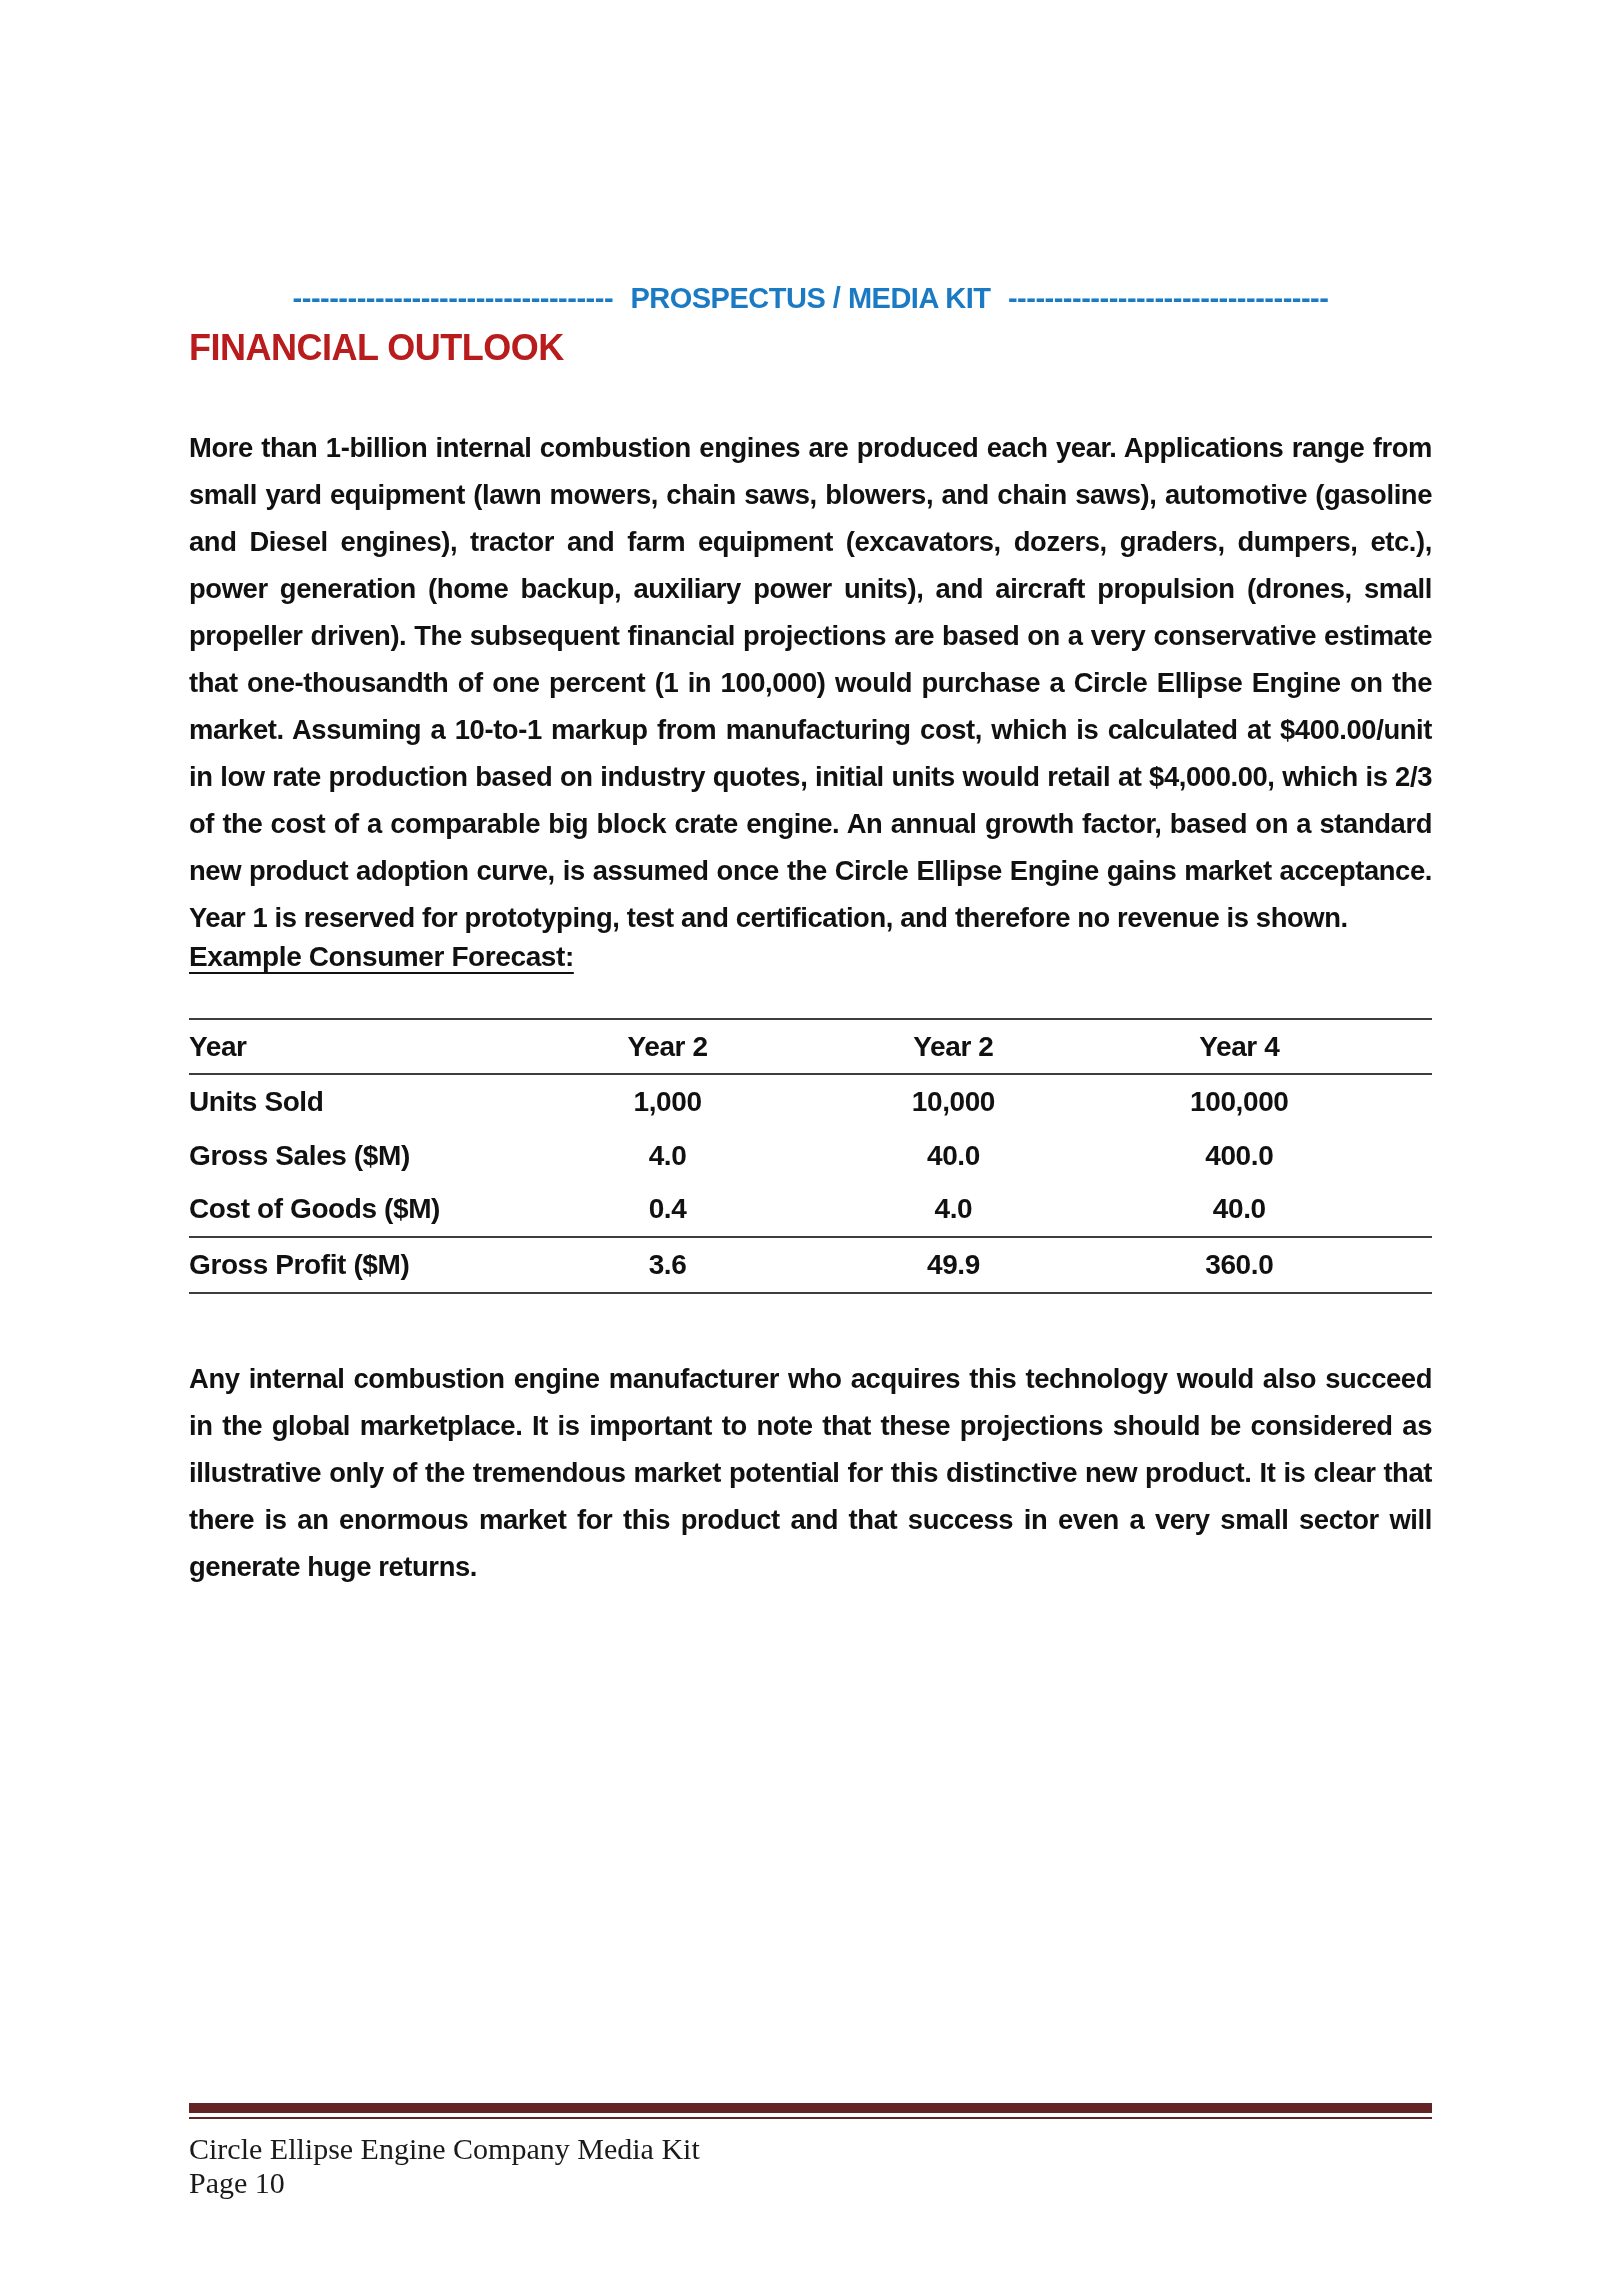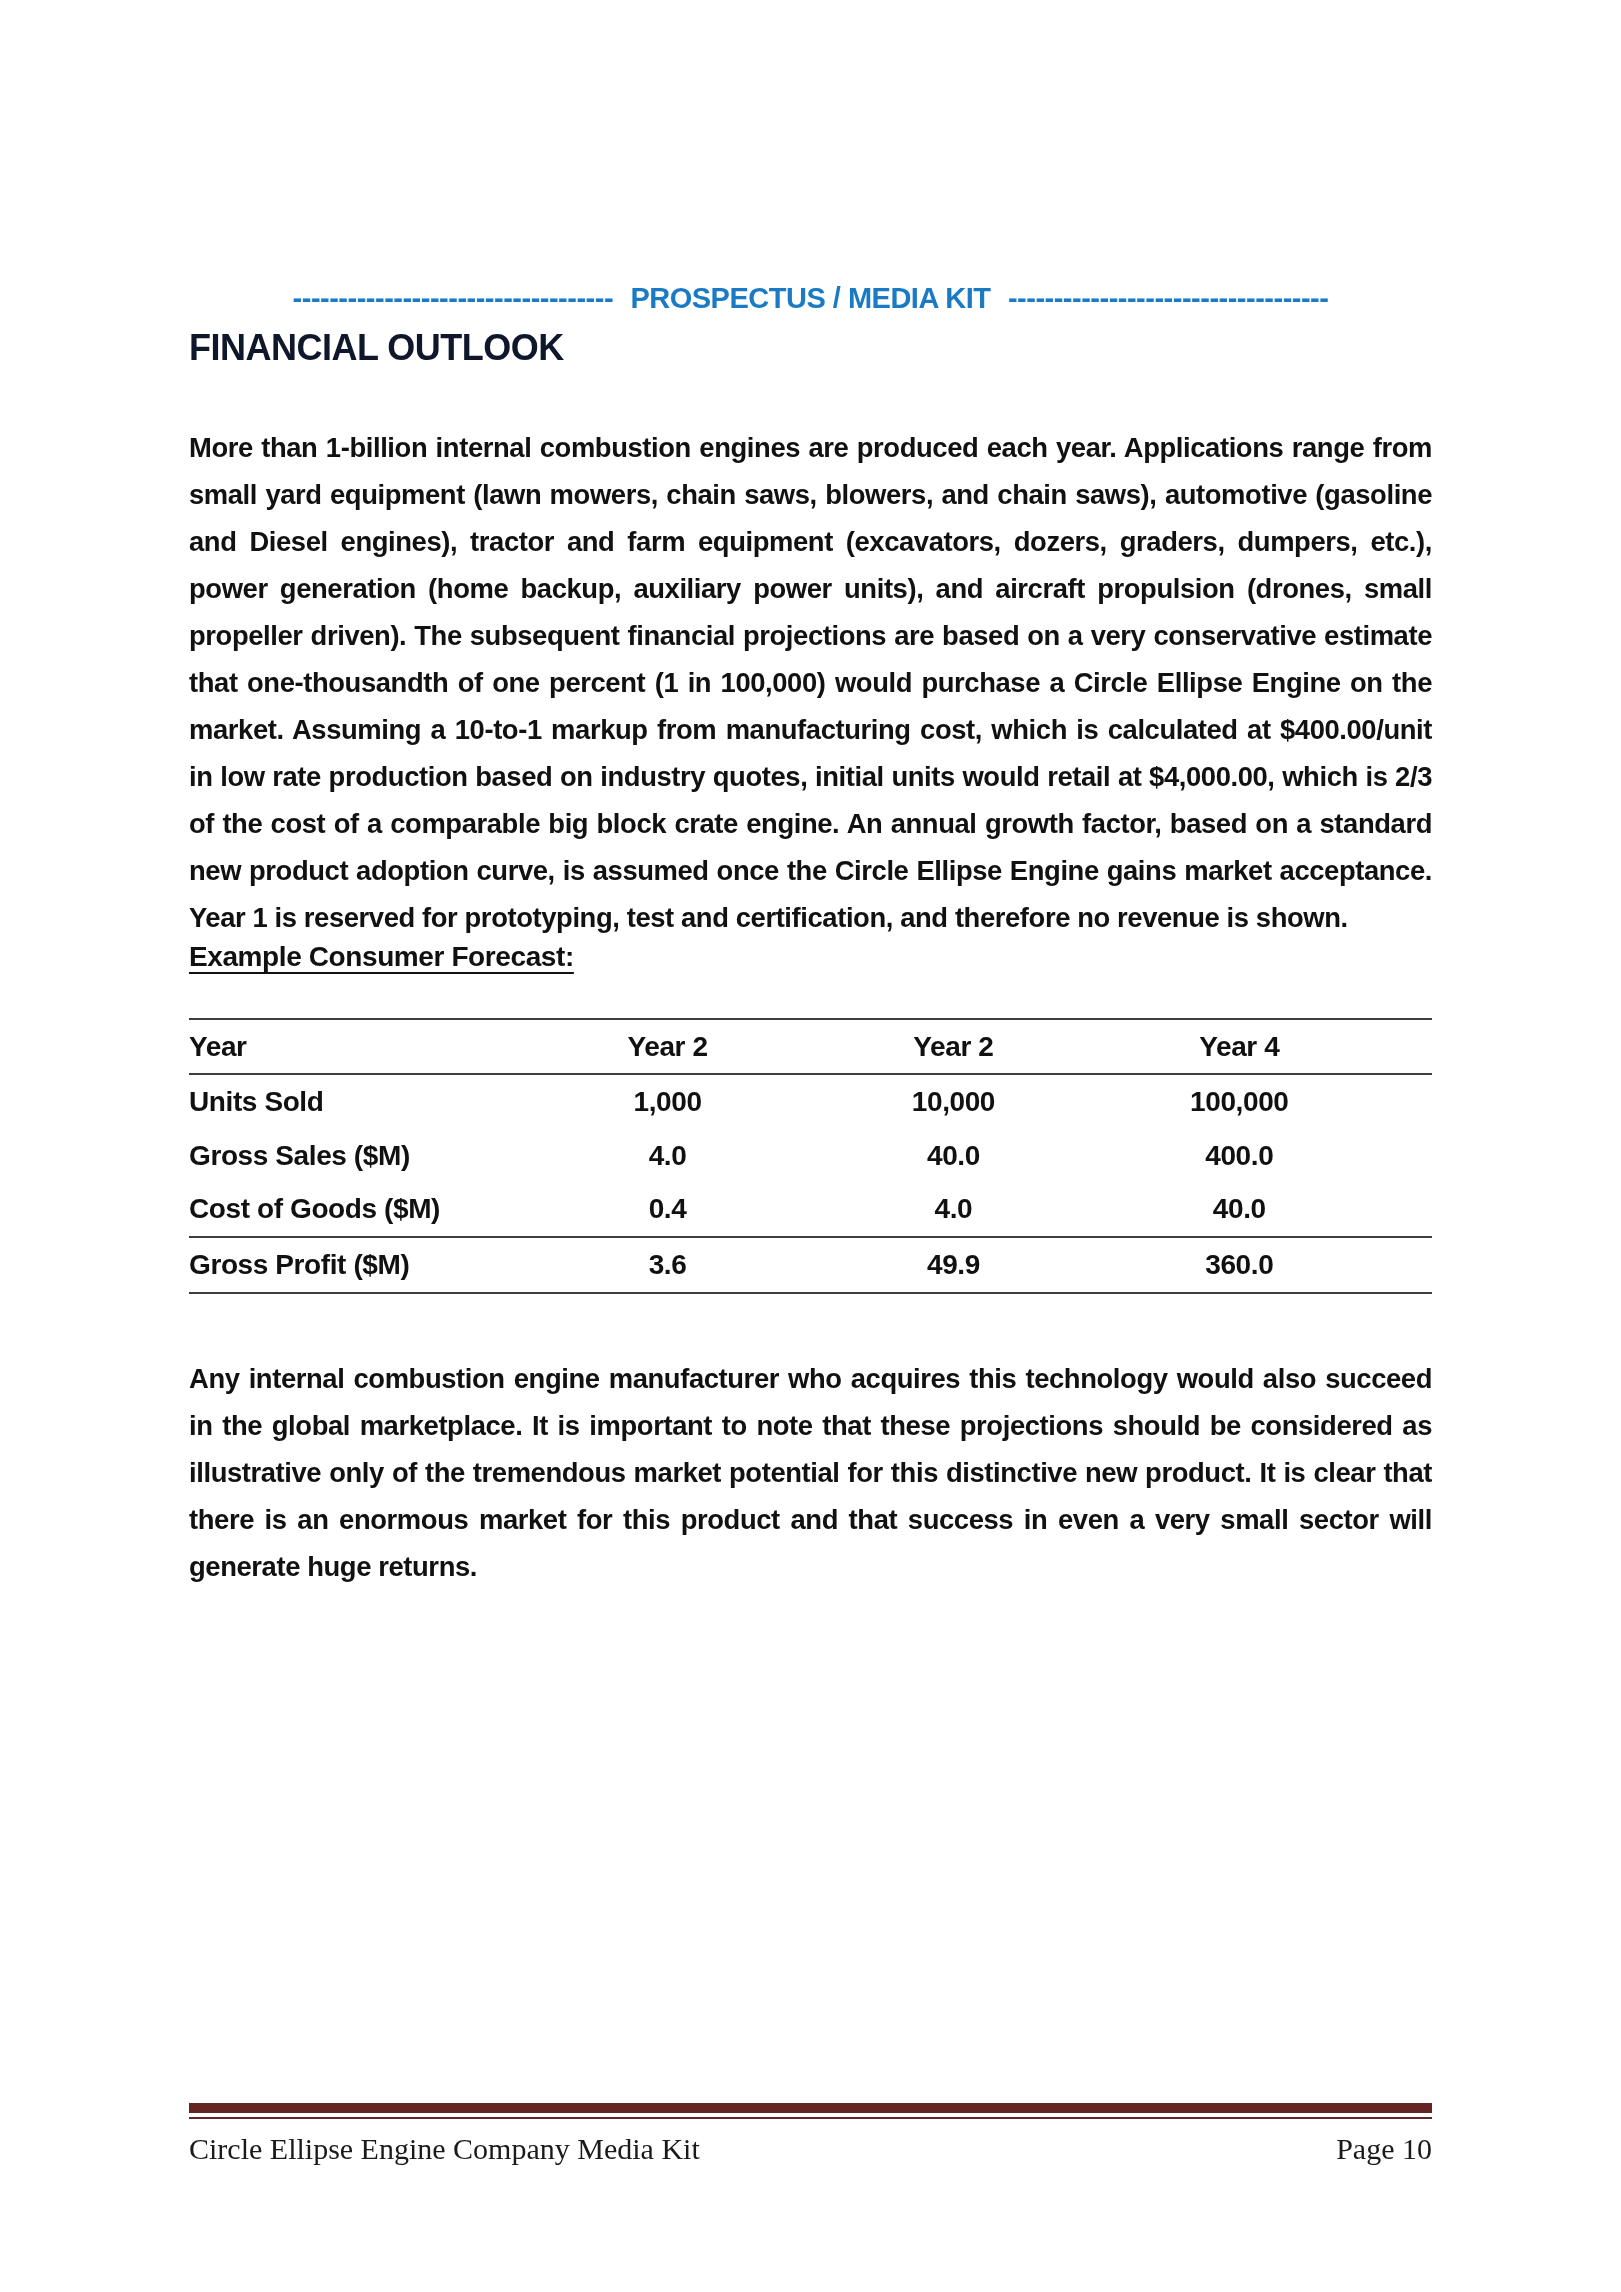--- a/index.html
+++ b/index.html
@@ -23,21 +23,21 @@
     text-align: center;
     color: #1b7ac4;
     font-weight: bold;
     font-size: 29px;
     letter-spacing: -0.5px;
     white-space: nowrap;
   }
   .kicker .kicker-title { margin: 0 9.8px; }
   .heading {
     margin-top: 11.8px;
-    color: #0f172a;
+    color: #b91c1c;
     font-weight: bold;
     font-size: 36px;
     letter-spacing: -0.5px;
   }
   .body-para {
     font-size: 27.4px;
     font-weight: bold;
     line-height: 47px;
     text-align: justify;
     letter-spacing: -0.4px;
@@ -84,20 +84,21 @@
   .footer-rule-thick { height: 9.8px; background: #632423; }
   .footer-rule-thin { height: 2px; background: #632423; margin-top: 3.9px; }
   .footer-row {
     margin-top: 13.7px;
     display: flex;
     justify-content: space-between;
     align-items: baseline;
     font-family: "Liberation Serif", serif;
     font-size: 30px;
     color: #1a1a1a;
+    flex-direction: column;
   }
 </style>
 </head>
 <body>
 
 <div class="page">
   <div class="content">
 
     <div class="kicker">
       <span>-----------------------------------</span>

